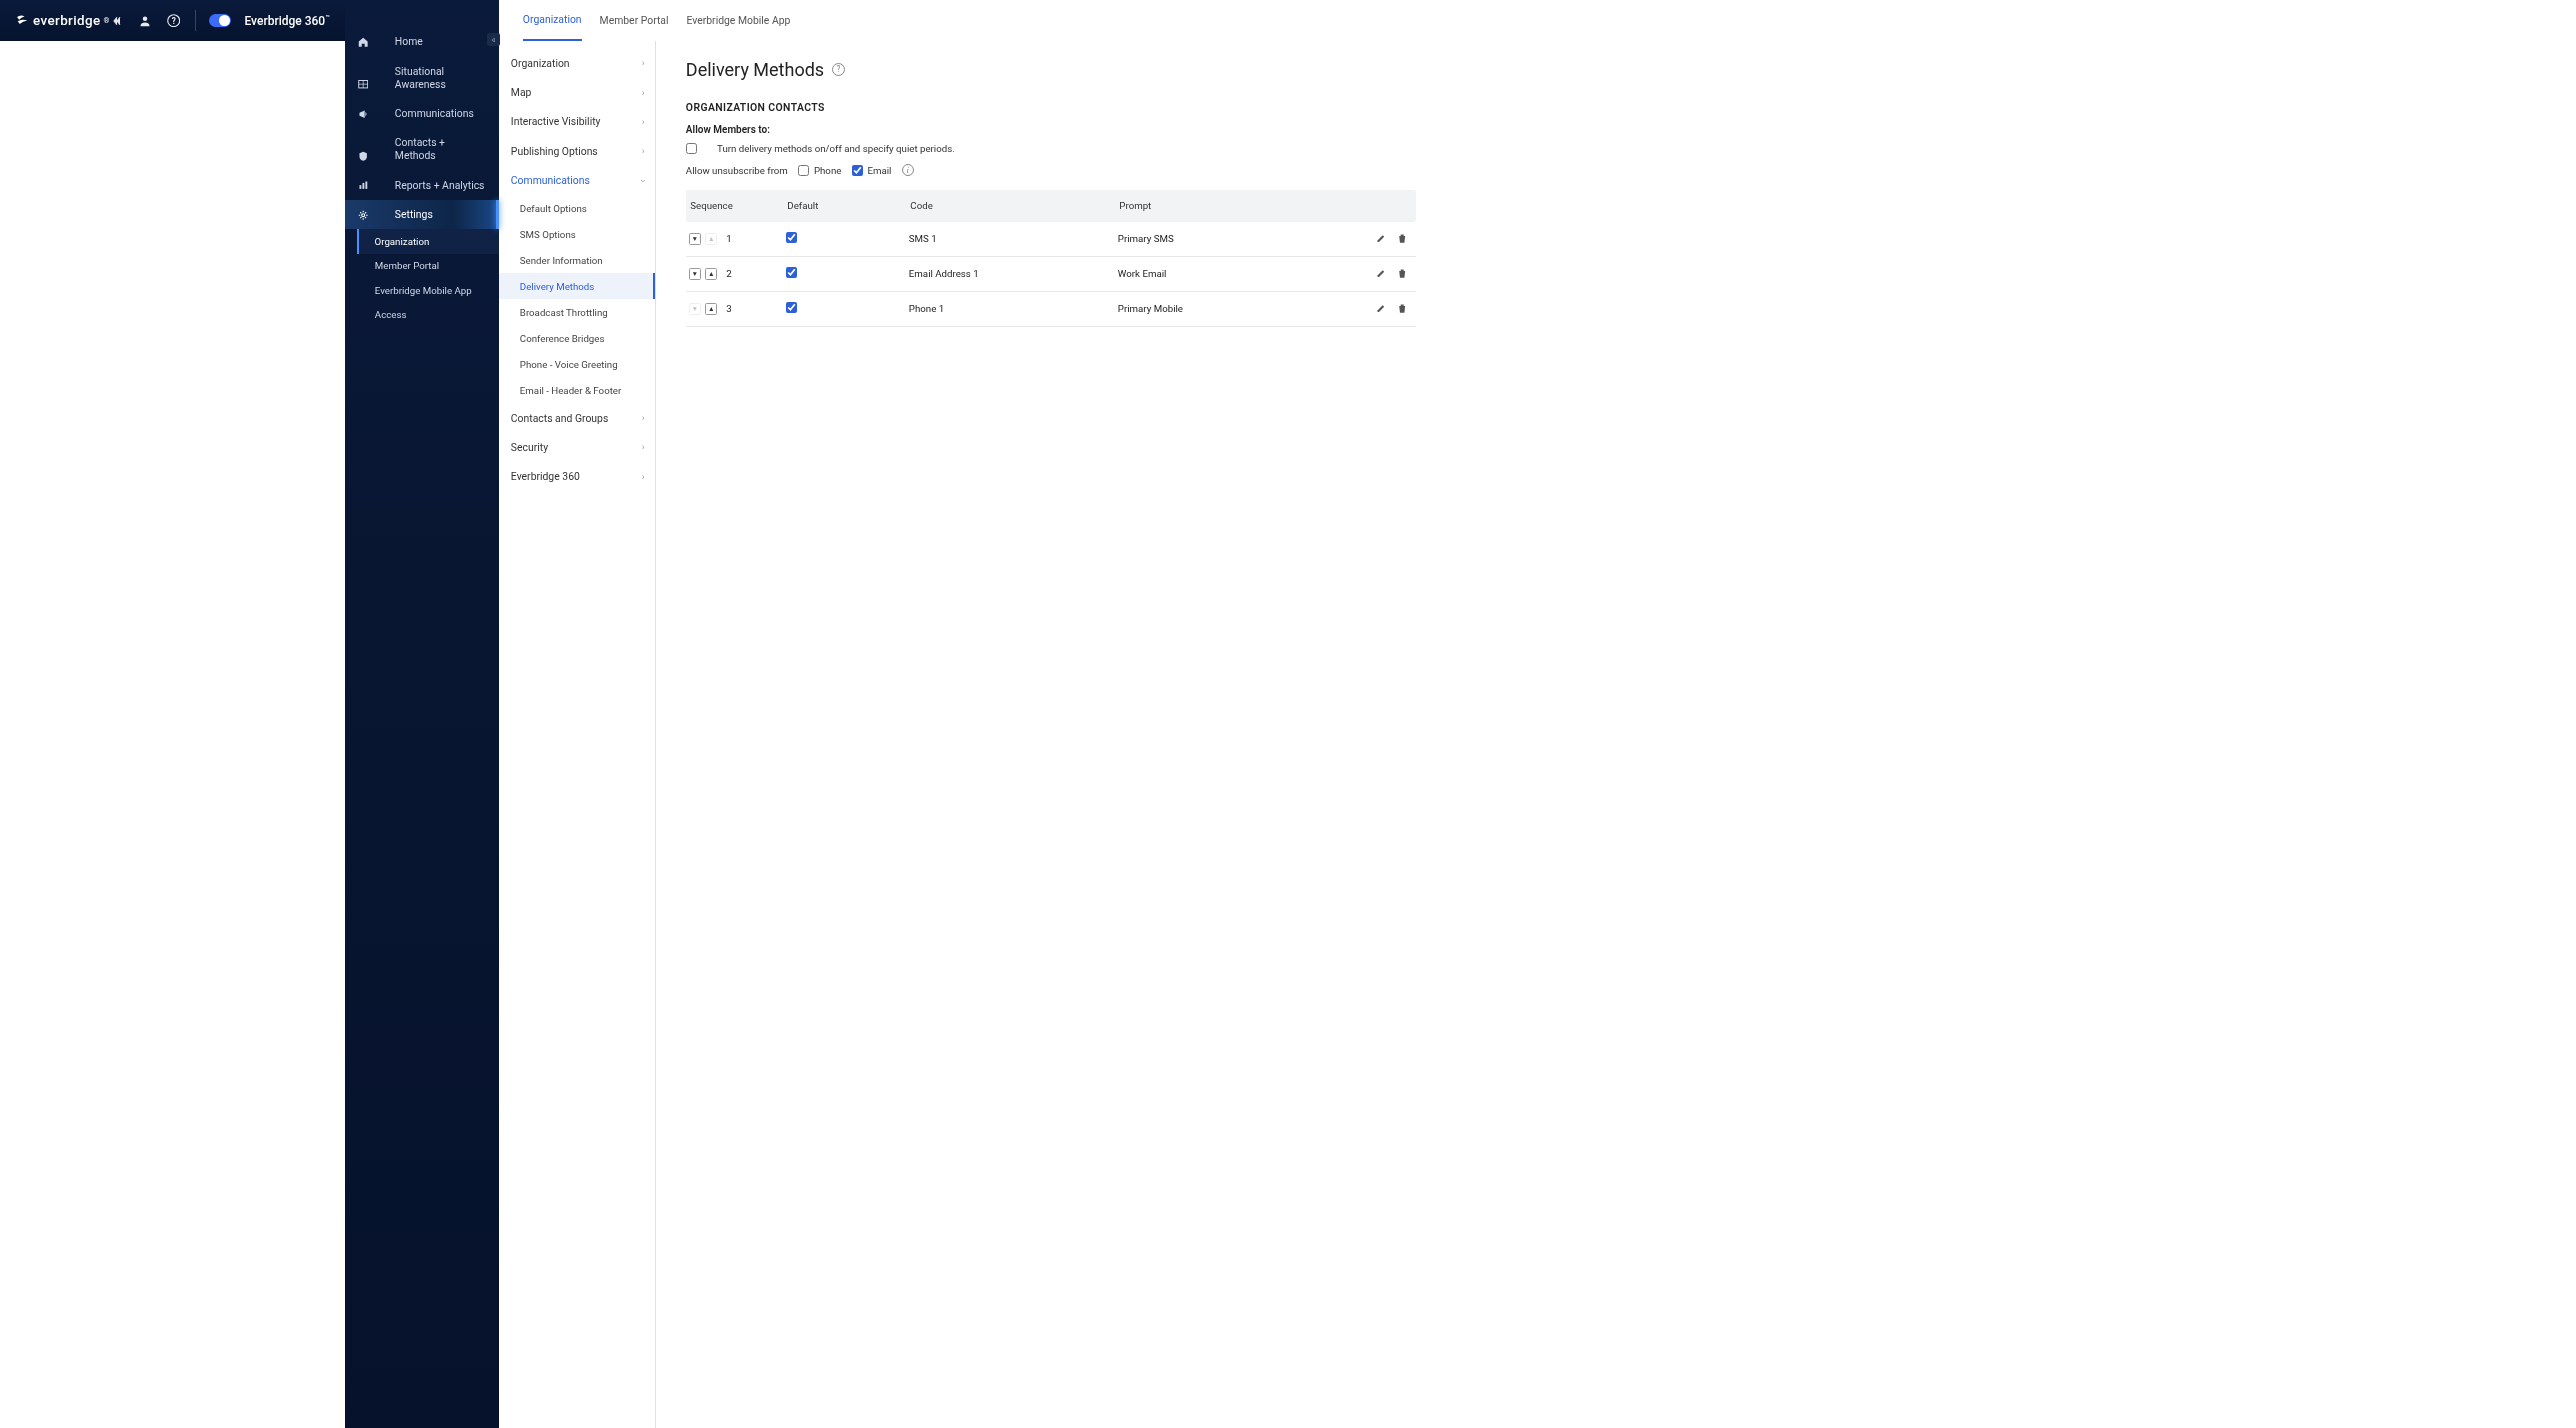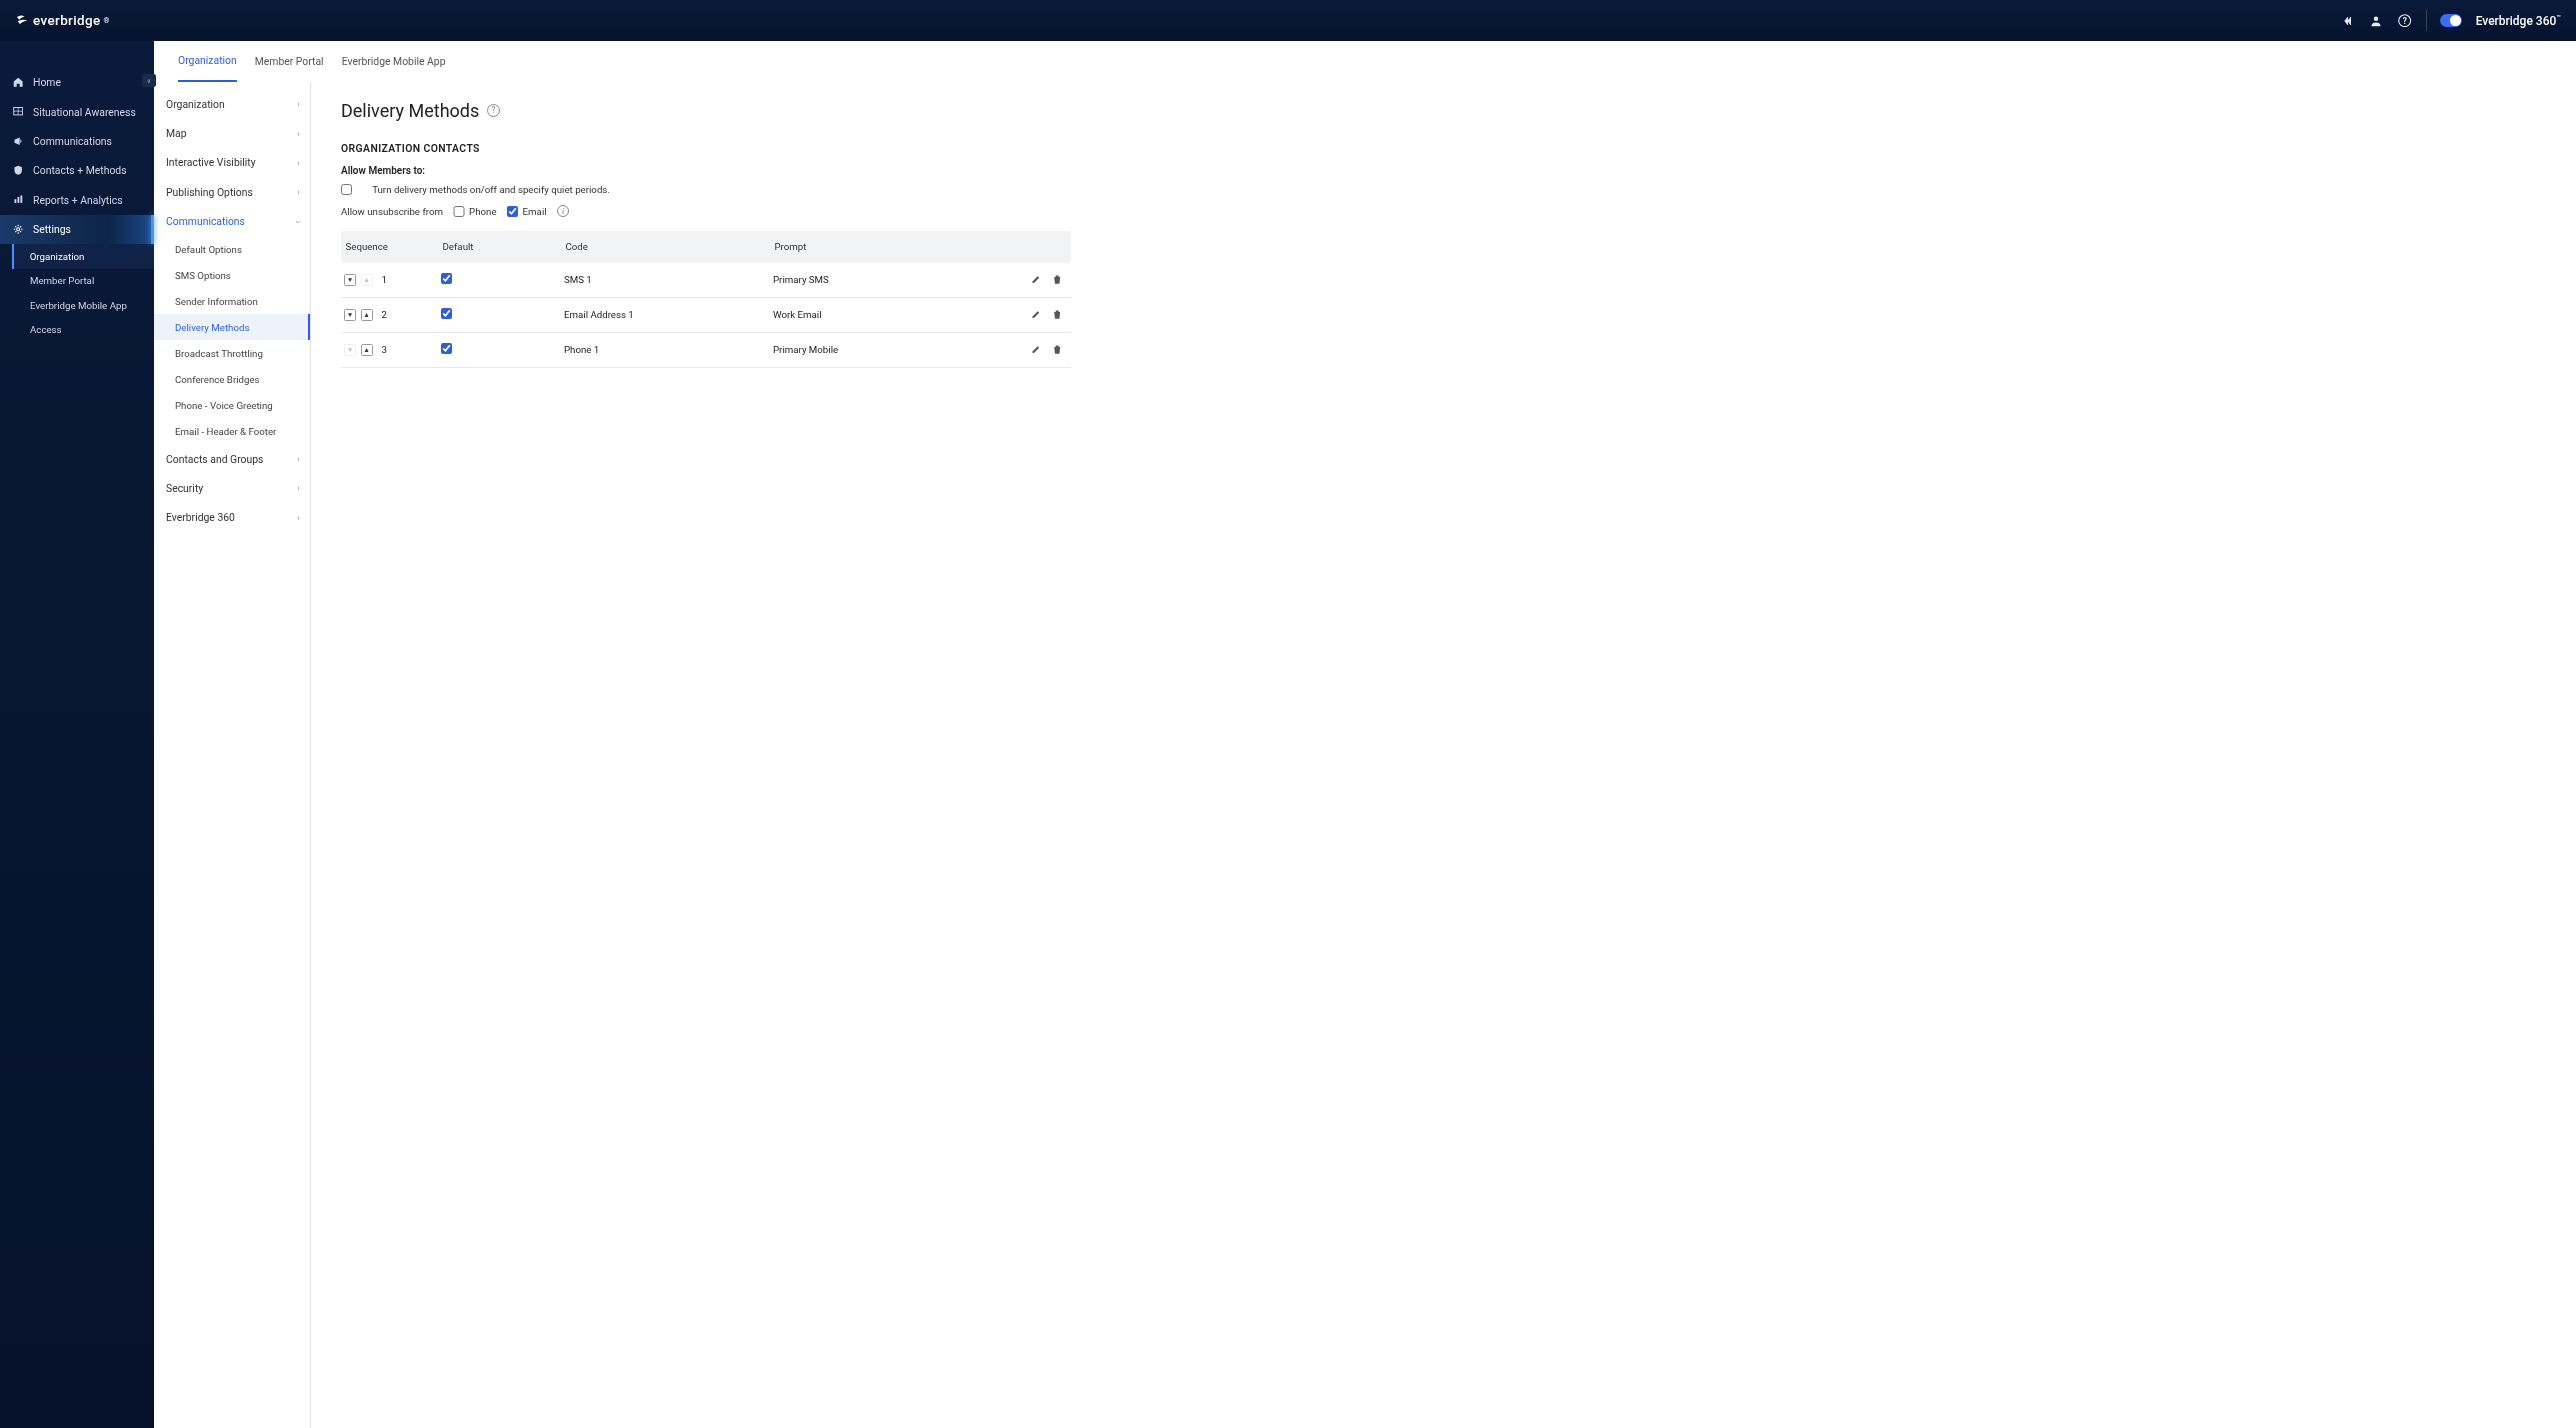--- a/index.html
+++ b/index.html
@@ -1,33 +1,33 @@
 <!DOCTYPE html>
 <html style="font-size:12px"><head>
 <meta charset="utf-8">
 <style>
 *{box-sizing:border-box;margin:0;padding:0;font-family:-apple-system,BlinkMacSystemFont,"Segoe UI",Roboto,Arial,sans-serif}
 body{background:#fff;overflow:hidden}
-.app{display:flex;flex-direction:column;height:100vh;min-height:605px}
+.app{display:flex;flex-direction:row;height:100vh;min-height:605px}
 .topbar{height:41px;background:linear-gradient(180deg,#0a1a3a 0%,#05132e 100%);display:flex;align-items:center;justify-content:space-between;padding:0 15px;color:#fff}
 .logo{display:flex;align-items:center;gap:3px}
 .logo-icon{width:15px;height:15px;position:relative}
 .logo-text{font-size:13.4px;font-weight:500;letter-spacing:0.4px}
 .logo-r{font-size:7.5px;vertical-align:super}
 .topbar-right{display:flex;align-items:center;gap:13.4px}
 .top-icon{width:15px;height:15px;display:flex;align-items:center;justify-content:center;cursor:pointer;opacity:.9}
 .top-sep{width:0.7px;height:21px;background:rgba(255,255,255,.2)}
 .toggle{width:22.4px;height:13.4px;background:#3b6bff;border-radius:6.7px;position:relative;cursor:pointer}
 .toggle::after{content:"";position:absolute;width:10.4px;height:10.4px;background:#fff;border-radius:50%;top:1.5px;right:1.5px}
 .brand{font-size:12px;font-weight:500}
 .brand .tm{font-size:7.5px;vertical-align:super}
 .body{flex:1;display:flex;min-height:0}
 .nav{width:154px;background:linear-gradient(180deg,#0a1a3a 0%,#081632 40%,#06122b 100%);color:#d0d8e8;position:relative;flex-shrink:0}
 .nav-collapse{position:absolute;top:33px;right:-1.5px;width:13.4px;height:13.4px;background:#1a2b4a;border-radius:2.2px;display:flex;align-items:center;justify-content:center;font-size:8.2px;color:#8fa0c0;cursor:pointer;z-index:5}
-.nav-item{display:flex;align-items:flex-start;gap:9px;padding:8.2px 12px;font-size:10.4px;cursor:pointer}
+.nav-item{display:flex;align-items:flex-end;gap:26px;padding:8.2px 12px;font-size:10.4px;cursor:pointer}
 .nav-item.active{background:linear-gradient(90deg,#1a3a6a 0%,#0d2548 70%,#1a4a8a 100%);color:#fff;position:relative}
 .nav-item.active::after{content:"";position:absolute;right:0;top:0;bottom:0;width:3px;background:#4a90ff;box-shadow:0 0 6px #4a90ff}
 .nav-icon{width:12px;height:12px;display:flex;align-items:center;justify-content:center;flex-shrink:0}
 .nav-sub{padding-left:30px;font-size:9.7px}
 .nav-sub.nav-item{padding-top:6.7px;padding-bottom:6.7px}
 .nav-sub.active-sub{color:#fff;border-left:2.2px solid #4a90ff;margin-left:12px;padding-left:15.7px;background:rgba(30,60,110,.3)}
 .content{flex:1;display:flex;flex-direction:column;background:#fff;min-width:0}
 .tabs{display:flex;gap:18px;padding:0 24px;border-bottom:0.7px solid transparent;height:41px;align-items:center}
 .tab{font-size:10.4px;color:#555;padding:13.4px 0;cursor:pointer;position:relative}
 .tab.active{color:#2c5fd8;border-bottom:2.2px solid #2c5fd8}

